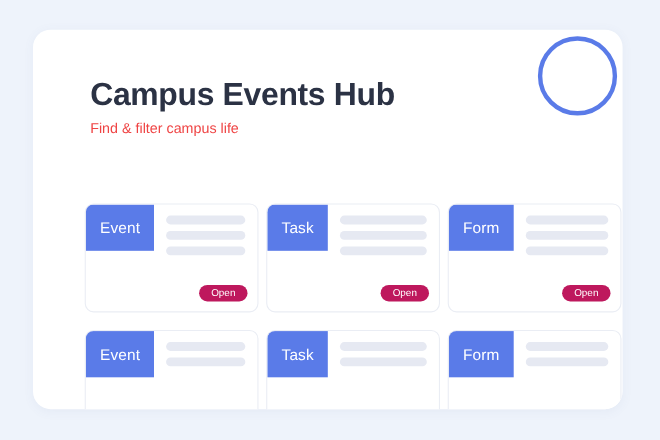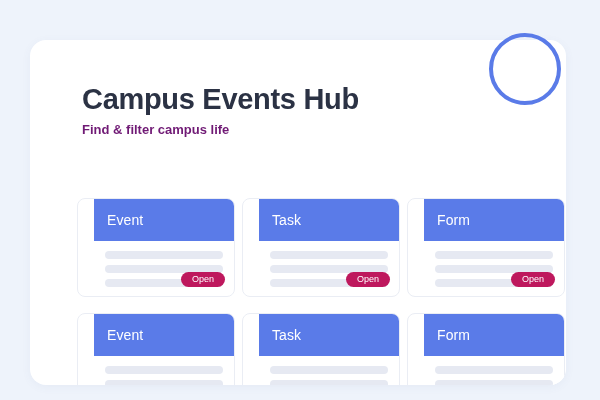--- a/index.html
+++ b/index.html
@@ -19,21 +19,21 @@
     position: relative;
     width: 600px;
     height: 400px;
     background: #eef3fb;
   }
 
   
   .panel {
     position: absolute;
     left: 30px;
-    top: 40px;
+    top: 27px;
     width: 536px;
     height: 345px;
     background: #ffffff;
     border-radius: 16px;
     box-shadow: 0 2px 10px rgba(80, 100, 150, 0.06);
     overflow: hidden;
   }
 
   
   .deco-ring {
@@ -60,22 +60,22 @@
     font-size: 29px;
     line-height: 34px;
     font-weight: bold;
     color: #2b3244;
     letter-spacing: -0.3px;
   }
   .page-subtitle {
     margin: 6px 0 0 0;
     font-size: 13px;
     line-height: 16px;
-    color: #701a75;
-    font-weight: bold;
+    color: #ef4444;
+    font-weight: normal;
   }
 
   
   .search-box {
     position: absolute;
     left: 51px;
     top: 115px;
     width: 209px;
     height: 30px;
     box-sizing: border-box;
@@ -125,22 +125,21 @@
 
   .card {
     width: 158px;
     height: 99px;
     box-sizing: border-box;
     background: #ffffff;
     border: 1px solid #eaedf4;
     border-radius: 8px;
     overflow: hidden;
     display: flex;
-    flex-direction: column;
-    padding-left: 16px;
+    flex-direction: row;
   }
   .card-header {
     height: 42px;
     background: #5a7be8;
     display: flex;
     align-items: center;
     padding: 0 13px;
     flex: 0 0 auto;
   }
   .card-title {

